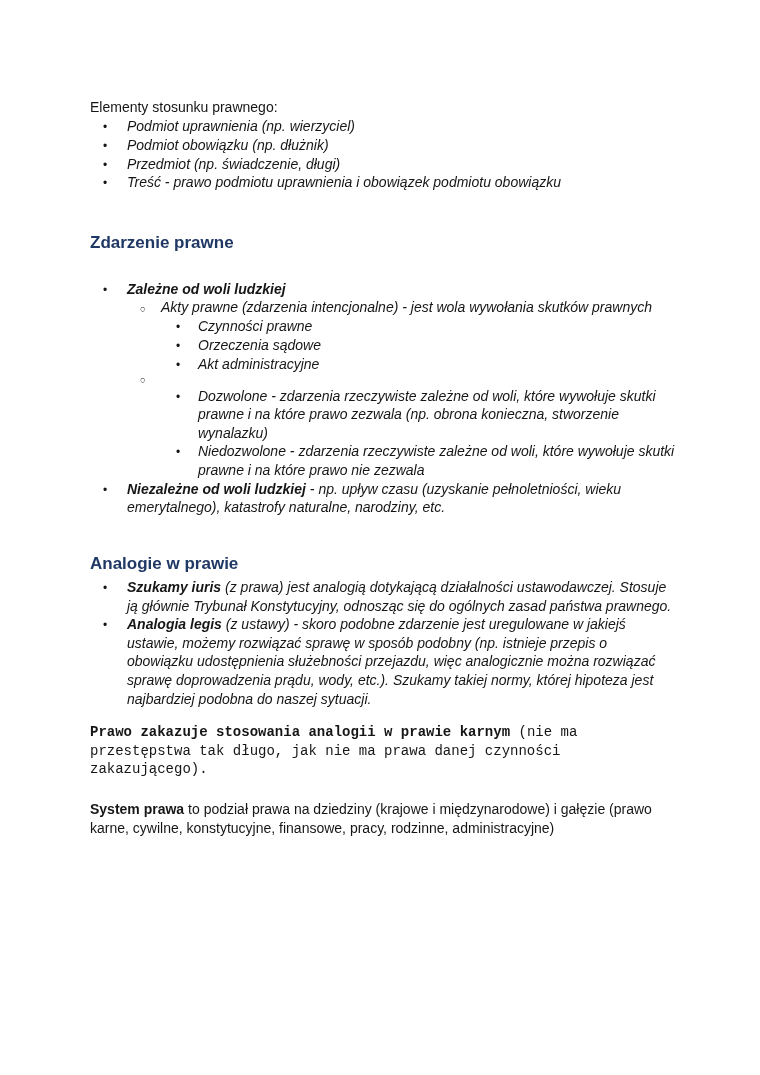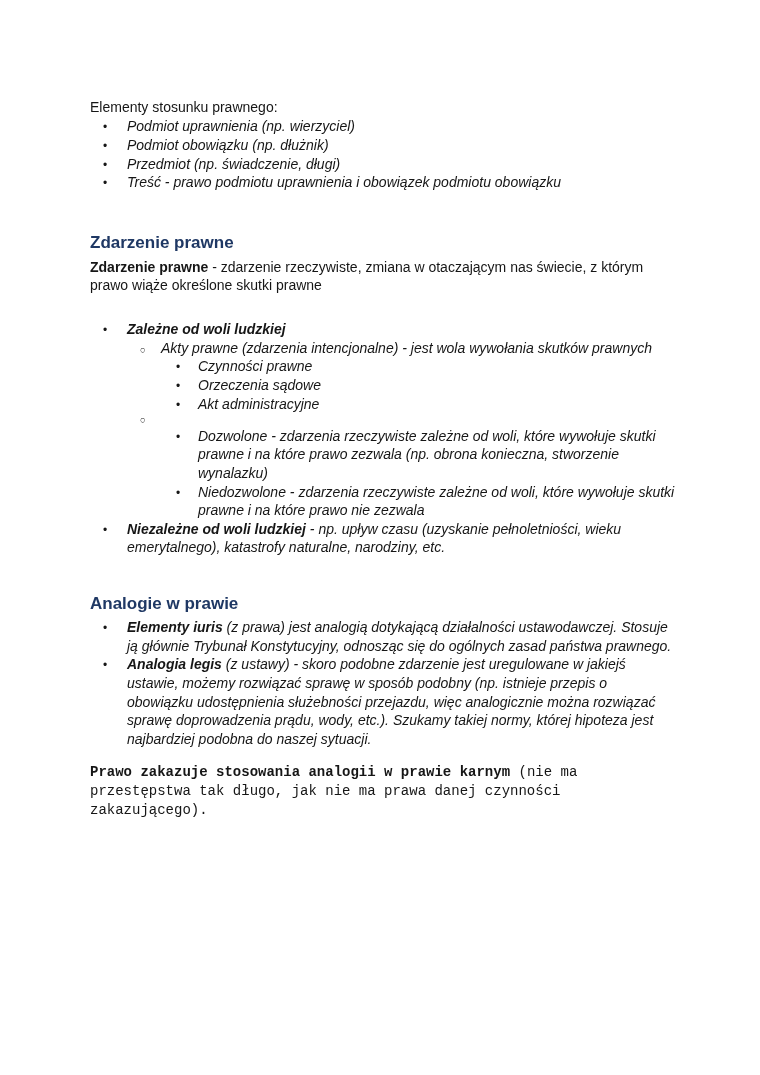--- a/index.html
+++ b/index.html
@@ -56,21 +56,20 @@
       <span class="txt">Przedmiot (np. świadczenie, długi)</span>
     </div>
     <div class="li l1">
       <span class="mk disc">•</span>
       <span class="txt">Treść - prawo podmiotu uprawnienia i obowiązek podmiotu obowiązku</span>
     </div>
   </section>
 
   <section class="sec-zdarzenie">
     <h2 class="heading">Zdarzenie prawne</h2>
-    <p><b>Zdarzenie prawne</b><span> - zdarzenie rzeczywiste, zmiana w otaczającym nas świecie, z którym prawo wiąże określone skutki prawne</span></p>
 
     <div class="list-main">
       <div class="li l1">
         <span class="mk disc">•</span>
         <span class="txt"><b>Zależne od woli ludzkiej</b></span>
       </div>
       <div class="li l2">
         <span class="mk circle">○</span>
         <span class="txt">Akty prawne (zdarzenia intencjonalne) - jest wola wywołania skutków prawnych</span>
       </div>
@@ -101,24 +100,25 @@
         <span class="mk disc">•</span>
         <span class="txt"><b>Niezależne od woli ludzkiej</b><span> - np. upływ czasu (uzyskanie pełnoletniości, wieku emerytalnego), katastrofy naturalne, narodziny, etc.</span></span>
       </div>
     </div>
   </section>
 
   <section class="sec-analogie">
     <h2 class="heading">Analogie w prawie</h2>
     <div class="li l1">
       <span class="mk disc">•</span>
-      <span class="txt"><b>Elementy iuris</b><span> (z prawa) jest analogią dotykającą działalności ustawodawczej. Stosuje ją głównie Trybunał Konstytucyjny, odnosząc się do ogólnych zasad państwa prawnego.</span></span>
+      <span class="txt"><b>Szukamy iuris</b><span> (z prawa) jest analogią dotykającą działalności ustawodawczej. Stosuje ją głównie Trybunał Konstytucyjny, odnosząc się do ogólnych zasad państwa prawnego.</span></span>
     </div>
     <div class="li l1">
       <span class="mk disc">•</span>
       <span class="txt"><b>Analogia legis</b><span> (z ustawy) - skoro podobne zdarzenie jest uregulowane w jakiejś ustawie, możemy rozwiązać sprawę w sposób podobny (np. istnieje przepis o obowiązku udostępnienia służebności przejazdu, więc analogicznie można rozwiązać sprawę doprowadzenia prądu, wody, etc.). Szukamy takiej normy, której hipoteza jest najbardziej podobna do naszej sytuacji.</span></span>
     </div>
   </section>
 
   <p class="para-1"><b>Prawo zakazuje stosowania analogii w prawie karnym</b><span> (nie ma przestępstwa tak długo, jak nie ma prawa danej czynności zakazującego).</span></p>
 
+  <p class="para-2"><b>System prawa</b><span> to podział prawa na dziedziny (krajowe i międzynarodowe) i gałęzie (prawo karne, cywilne, konstytucyjne, finansowe, pracy, rodzinne, administracyjne)</span></p>
 
 </div>
 
 </body></html>

